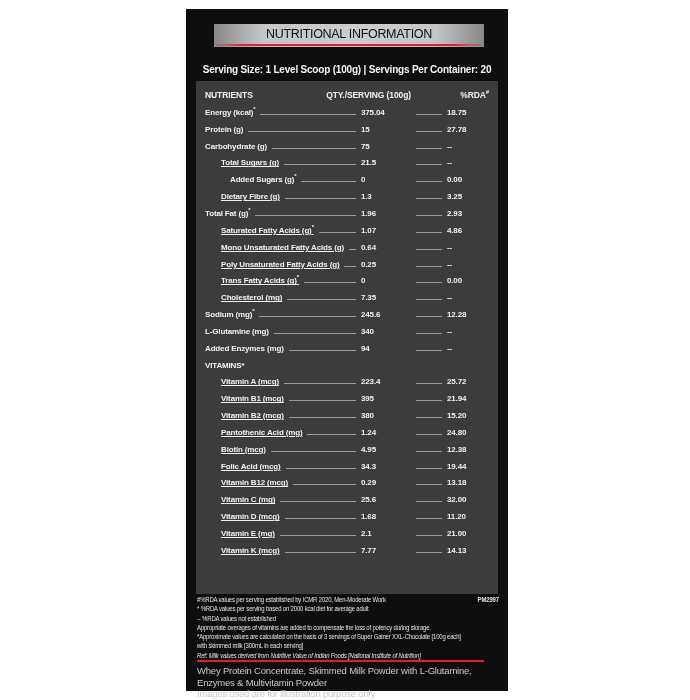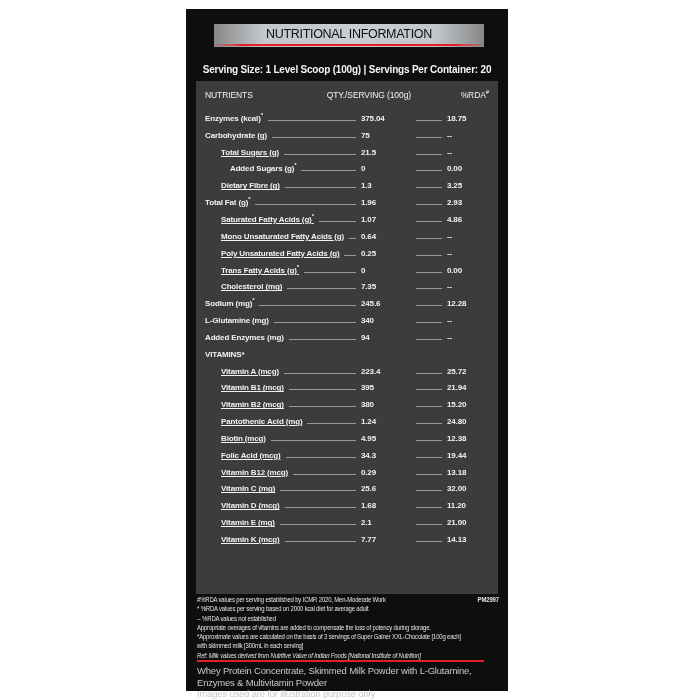--- a/index.html
+++ b/index.html
@@ -10,21 +10,21 @@
   .title-box { position:absolute; left:28px; width:270px; top:15px; height:23px;
     background:linear-gradient(90deg,#878787,#c3c7ca 18%,#c9cdd0 50%,#c3c7ca 82%,#878787);
     text-align:center; font-weight:normal; font-size:12.5px; line-height:20px; color:#0e0e0e; letter-spacing:-0.3px; }
   .title-box::after { content:""; position:absolute; left:2px; right:2px; bottom:1px; height:2px;
     background:linear-gradient(90deg,rgba(228,30,38,.2),#e41e26 10%,#e41e26 90%,rgba(228,30,38,.2)); }
 
   .serving { position:absolute; top:55px; width:100%; text-align:center; font-size:10px; font-weight:bold; letter-spacing:-0.2px; color:#f5f5f5; }
 
   .ntable { position:absolute; left:10px; top:72px; width:302px; height:513px; background:#3c3c3c; padding:5px 9px 0 9px; }
 
-  .thead { display:flex; align-items:center; height:18px; margin-bottom:6px; font-size:8.5px; font-weight:normal; letter-spacing:-0.1px; }
+  .thead { display:flex; align-items:center; height:18px; margin-bottom:0; font-size:8.5px; font-weight:bold; letter-spacing:-0.1px; }
   .thead .c1 { flex:1; text-align:left; }
   .thead .c2 { text-align:right; white-space:nowrap; }
   .thead .sp { width:36px; }
   .thead .c3 { width:42px; text-align:right; white-space:nowrap; }
   sup { font-size:6px; vertical-align:super; line-height:0; }
 
   .row, .srow { display:flex; align-items:center; height:16.85px; font-size:8px; font-weight:bold; letter-spacing:-0.15px; white-space:nowrap; }
   .row .lbl { flex:none; }
   .row.ind1 .lbl { padding-left:16px;text-decoration:underline; }
   .row.ind2 .lbl { padding-left:25px; }
@@ -57,25 +57,32 @@
 
   <div class="ntable">
     <div class="thead">
       <span class="c1">NUTRIENTS</span>
       <span class="c2">QTY./SERVING (100g)</span>
       <span class="sp"></span>
       <span class="c3"><span>%RDA</span><sup>#</sup></span>
     </div>
     <div id="rows-host">
         <div class="row">
-    <span class="lbl"><span class="t">Enzymes (kcal)</span><sup class="s">*</sup></span>
+    <span class="lbl"><span class="t">Energy (kcal)</span><sup class="s">*</sup></span>
     <span class="lead"></span>
     <span class="qty">375.04</span>
     <span class="lead2"></span>
     <span class="rda">18.75</span>
+  </div>
+        <div class="row">
+    <span class="lbl"><span class="t">Protein (g)</span><sup class="s"></sup></span>
+    <span class="lead"></span>
+    <span class="qty">15</span>
+    <span class="lead2"></span>
+    <span class="rda">27.78</span>
   </div>
         <div class="row">
     <span class="lbl"><span class="t">Carbohydrate (g)</span><sup class="s"></sup></span>
     <span class="lead"></span>
     <span class="qty">75</span>
     <span class="lead2"></span>
     <span class="rda">--</span>
   </div>
         <div class="row ind1">
     <span class="lbl"><span class="t">Total Sugars (g)</span><sup class="s"></sup></span>

